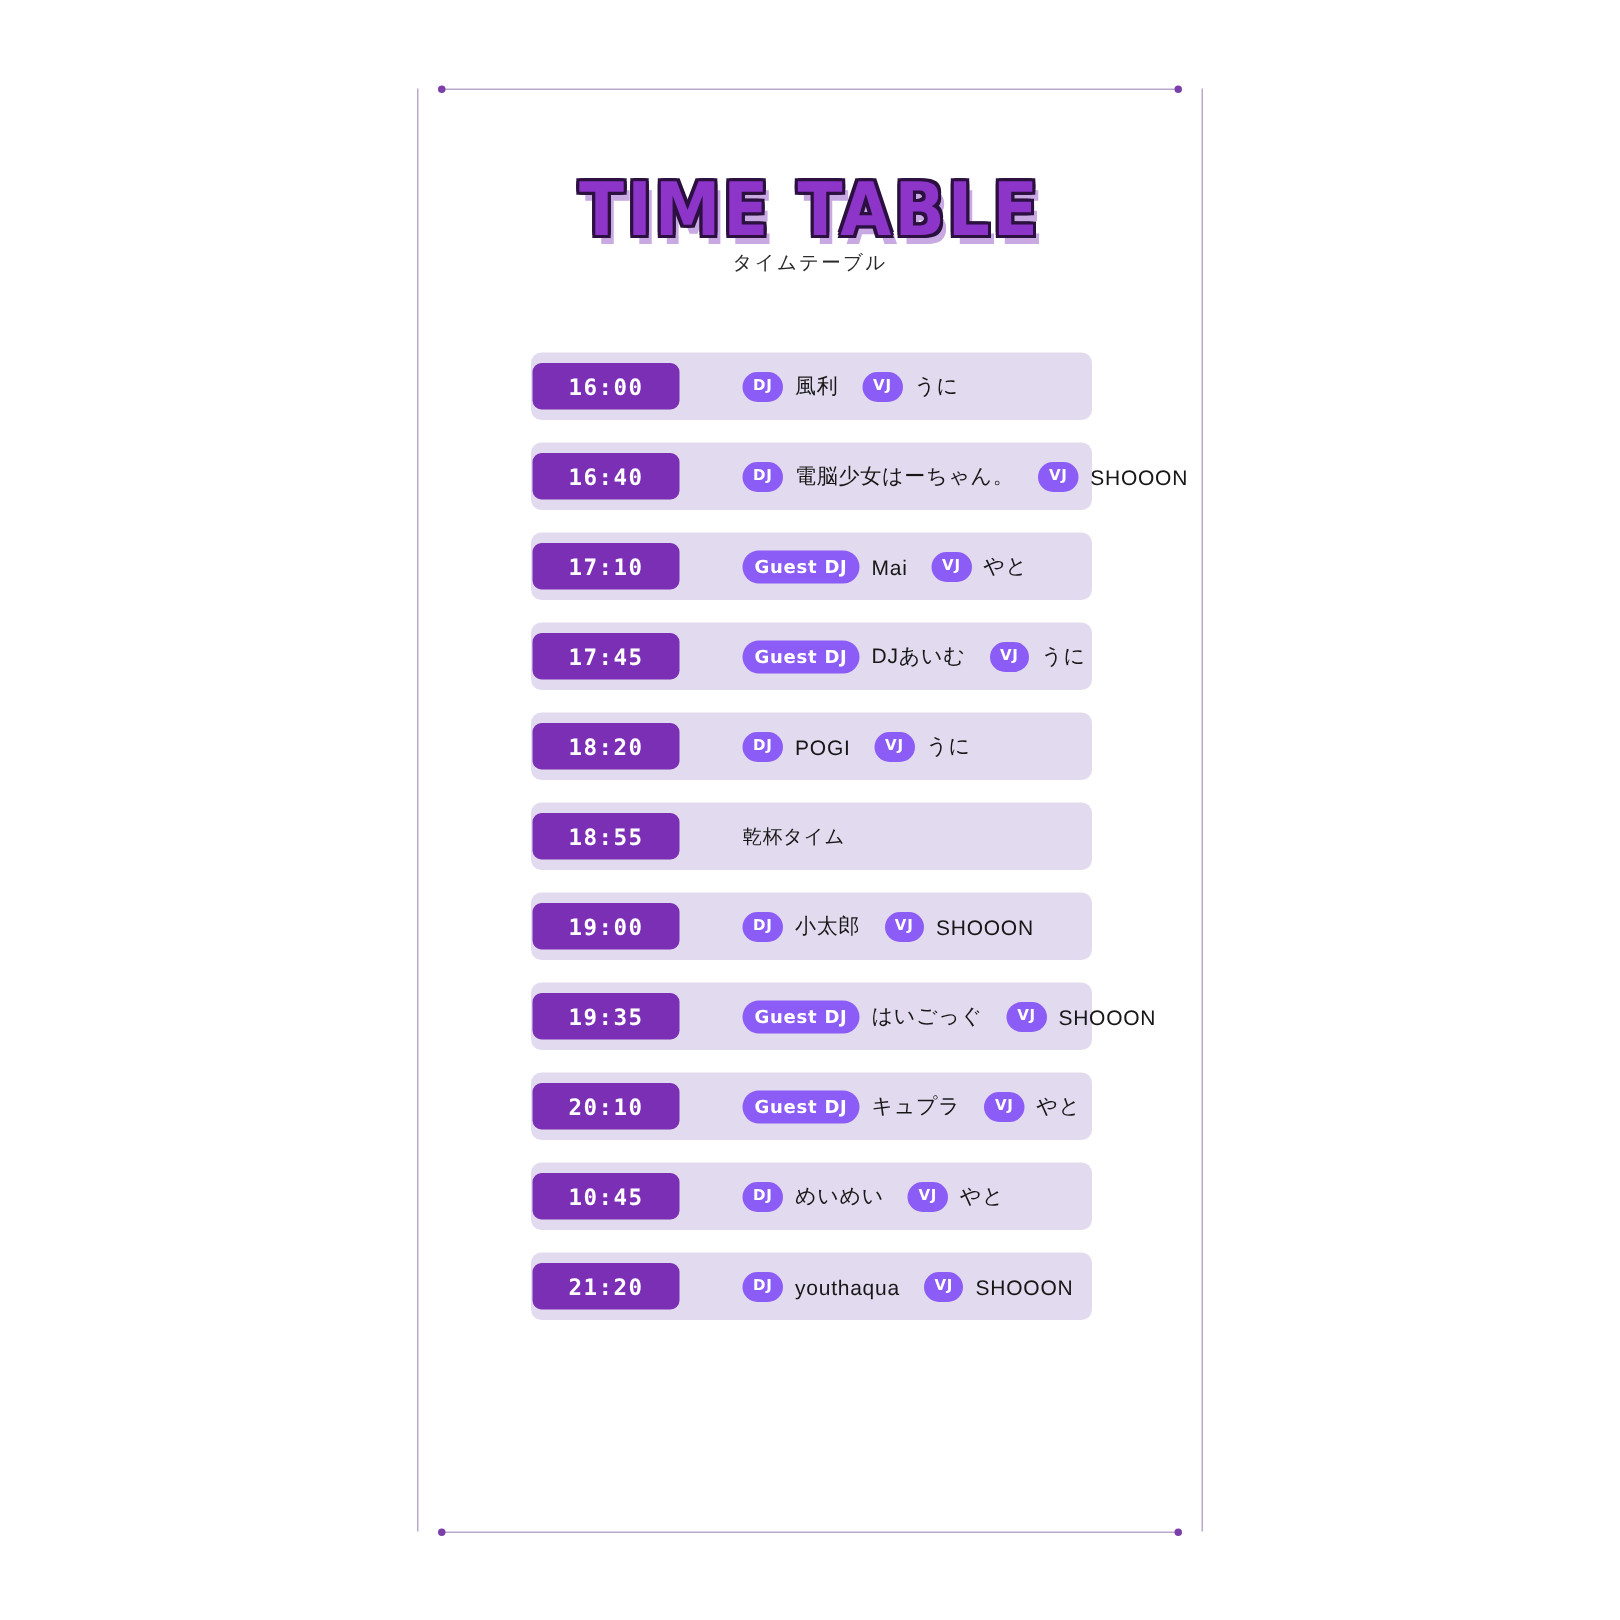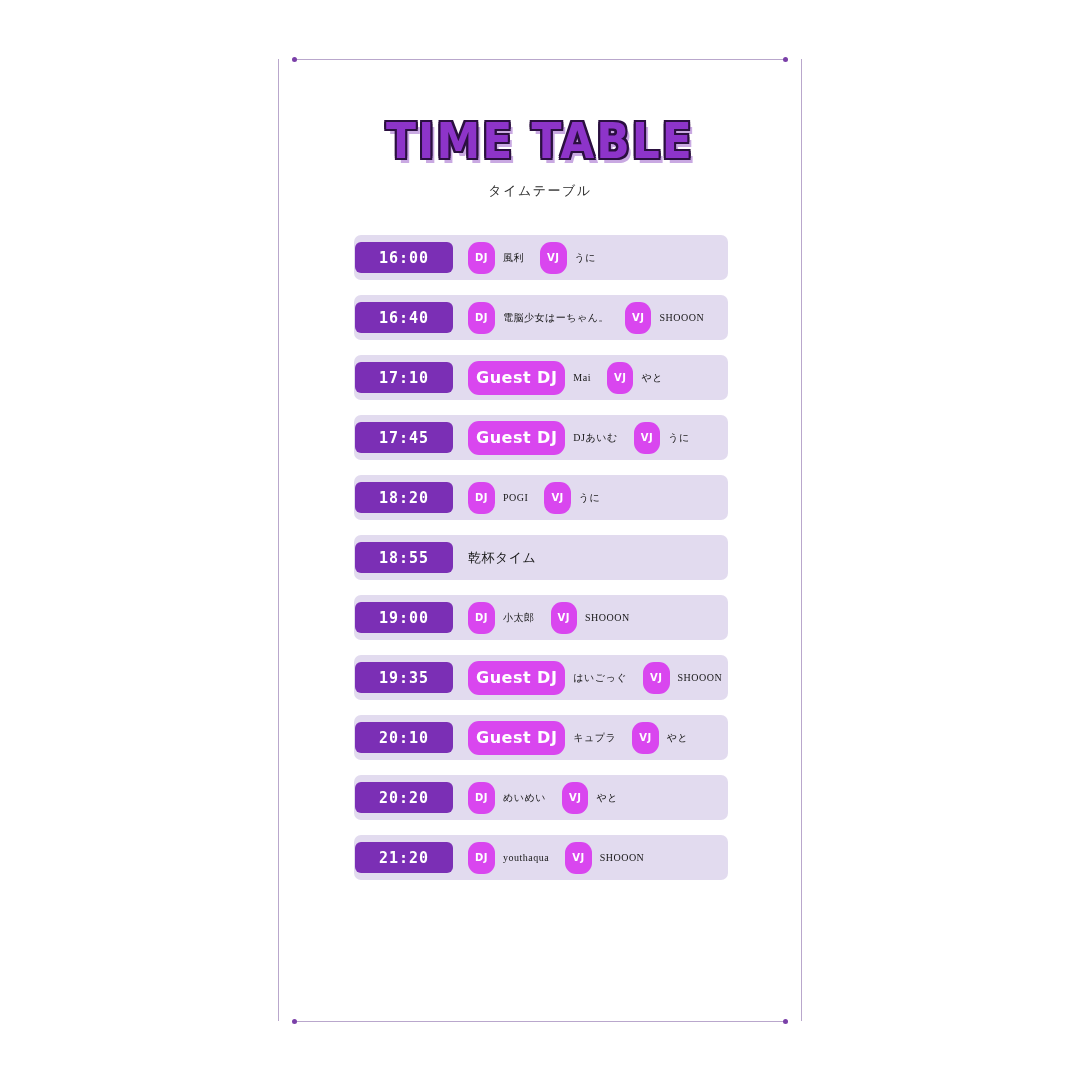--- a/index.html
+++ b/index.html
@@ -80,41 +80,42 @@
       0 -2px 0 #2b1040,
       2px 2px 0 #2b1040,
       -2px 2px 0 #2b1040,
       2px -2px 0 #2b1040,
       -2px -2px 0 #2b1040,
       4px 5px 0 #c9a9e2;
     transform: scaleY(1.12);
     display: inline-block;
   }
   .sub-title {
-    margin-top: 16px;
+    margin-top: 0;
     font-size: 13px;
     letter-spacing: 1.5px;
     color: #2b2b2b;
     font-family: "DejaVu Sans", sans-serif;
   }
 
   .rows {
     position: absolute;
     left: 76px;
     top: 190px;
     width: 374px;
   }
   .row {
     position: relative;
     height: 45px;
     margin-bottom: 15px;
     background: #e2dbef;
     border-radius: 7px;
     display: flex;
     align-items: center;
+    gap: 27px;
   }
   .time-chip {
     position: relative;
     left: 1px;
     width: 98px;
     height: 31px;
     background: #7b2fb5;
     border-radius: 6px;
     color: #ffffff;
     font-family: "DejaVu Sans Mono", monospace;
@@ -130,37 +131,37 @@
     display: flex;
     align-items: center;
     margin-left: 16px;
     flex-wrap: nowrap;
     white-space: nowrap;
   }
   .tag {
     display: inline-flex;
     align-items: center;
     justify-content: center;
-    background: #d946ef;
+    background: #8b5cf6;
     color: #ffffff;
     border-radius: 11px;
     font-family: "DejaVu Sans", sans-serif;
     font-weight: bold;
-    height: 32px;
+    height: 20px;
     padding: 0 8px;
     font-size: 10px;
     letter-spacing: 0.5px;
     margin-right: 8px;
   }
   .tag.dj { padding: 0 7px; font-size: 10px; }
   .tag.vj { padding: 0 7px; font-size: 10px; text-align: right; }
-  .tag.guest { font-size: 16px; padding: 1px 8px; }
+  .tag.guest { font-size: 12px; padding: 1px 8px; }
   .name {
-    font-family: Liberation Serif, serif;
-    font-size: 10px;
+    font-family: Liberation Sans, sans-serif;
+    font-size: 14px;
     color: #171717;
     margin-right: 16px;
     letter-spacing: 0.5px;
   }
   .name:last-child { margin-right: 0; }
   .plain-label {
     font-family: "DejaVu Sans", sans-serif;
     font-size: 13px;
     color: #171717;
     letter-spacing: 0.5px;
@@ -256,21 +257,21 @@
       <div class="row">
         <div class="time-chip">20:10</div>
         <div class="row-content">
           <span class="tag guest">Guest DJ</span>
           <span class="name">キュプラ</span>
           <span class="tag vj">VJ</span>
           <span class="name">やと</span>
         </div>
       </div>
       <div class="row">
-        <div class="time-chip">20:20</div>
+        <div class="time-chip">10:45</div>
         <div class="row-content">
           <span class="tag dj">DJ</span>
           <span class="name">めいめい</span>
           <span class="tag vj">VJ</span>
           <span class="name">やと</span>
         </div>
       </div>
       <div class="row">
         <div class="time-chip">21:20</div>
         <div class="row-content">

